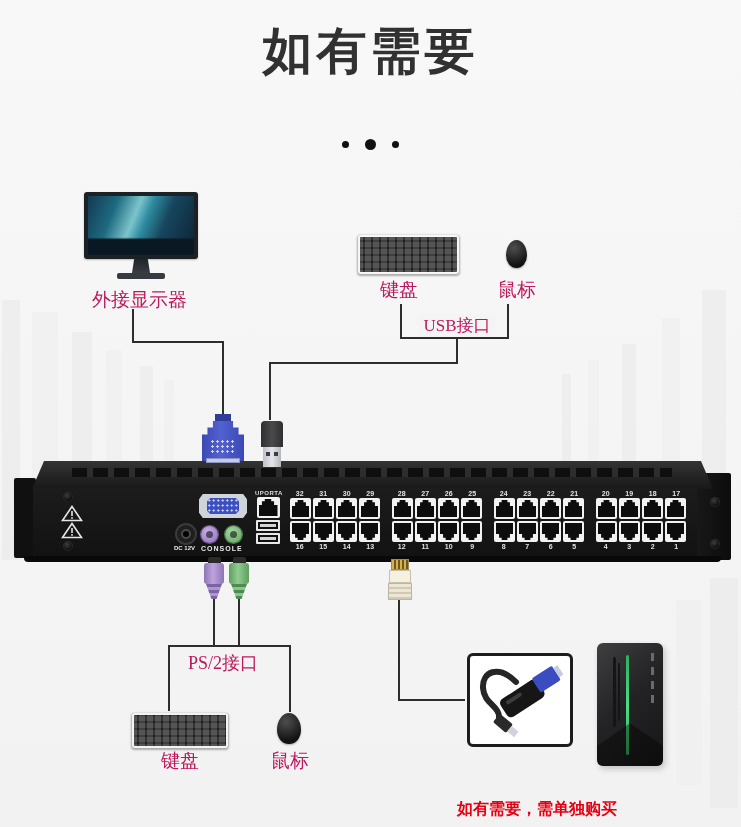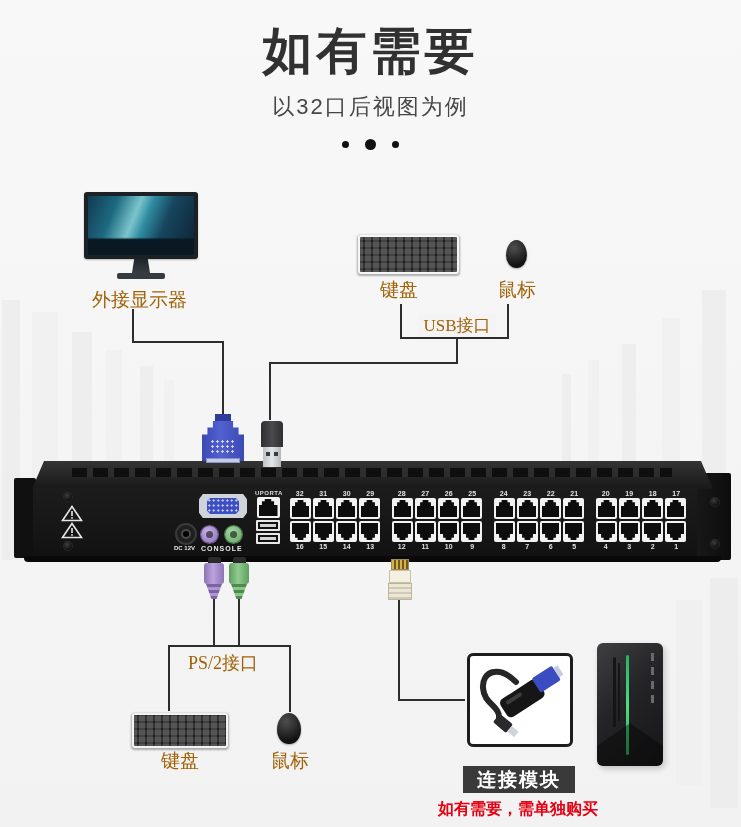--- a/index.html
+++ b/index.html
@@ -19,21 +19,21 @@
     font-size:50px;font-weight:bold;color:#313131;letter-spacing:4px;z-index:2;}
   .subtitle{position:absolute;left:0;right:0;top:92px;text-align:center;
     font-size:22px;color:#474747;letter-spacing:2px;z-index:2;}
   .dots{position:absolute;left:0;right:0;top:135px;text-align:center;z-index:2;}
   .dots i{display:inline-block;background:#111;border-radius:50%;vertical-align:middle;margin:0 8px;}
   .dots i.s{width:7px;height:7px;}
   .dots i.b{width:11px;height:11px;}
   
   #wires{position:absolute;inset:0;z-index:1;pointer-events:none;}
   
-  .lbl{position:absolute;font-size:19px;color:#a16207;z-index:3;white-space:nowrap;}
+  .lbl{position:absolute;font-size:19px;color:#be185d;z-index:3;white-space:nowrap;}
   .lbl.c{transform:translateX(-50%);font-family:Liberation Serif, serif;}
   
   .monitor{position:absolute;left:84px;top:192px;z-index:2;}
   .mon-frame{width:114px;height:67px;background:#1c2126;border-radius:3px;
     box-shadow:0 1px 2px rgba(0,0,0,.25);padding:4px;box-sizing:border-box;}
   .mon-screen{width:100%;height:100%;
     background:
       linear-gradient(0deg,#0a1824 0 26%,rgba(10,24,36,0) 30%),
       linear-gradient(112deg,#123a52 0%,#1d6a80 24%,#7cc4cc 42%,#2e8ba0 52%,#17465e 68%,#0c2233 100%);}
   .mon-neck{width:18px;height:14px;margin:0 auto;background:linear-gradient(#20252a,#363c42);
@@ -125,21 +125,21 @@
   .rj45-pins{width:18px;height:11px;margin:0 auto;border:1px solid #9a8d5a;box-sizing:border-box;
     background:repeating-linear-gradient(90deg,#d8b14a 0 2px,#6e581f 2px 4px);}
   .rj45-body{width:22px;height:13px;margin:0 auto;background:#f4f0e2;border:1px solid #c7c0a8;box-sizing:border-box;}
   .rj45-boot{width:24px;height:17px;background:#ece6d2;border:1px solid #bdb69c;box-sizing:border-box;
     background-image:repeating-linear-gradient(0deg,rgba(0,0,0,.12) 0 2px,rgba(0,0,0,0) 2px 5px);}
   
   .module-box{position:absolute;left:467px;top:653px;width:106px;height:94px;background:#fff;
     border:3px solid #1c1c1c;border-radius:6px;box-sizing:border-box;z-index:3;}
   .badge{position:absolute;left:463px;top:766px;width:112px;height:27px;background:#3a3a3a;
     color:#fff;font-size:19px;font-weight:bold;text-align:center;line-height:27px;letter-spacing:2px;z-index:3;}
-  .note{position:absolute;left:418px;top:799px;width:200px;text-align:center;font-size:16px;font-weight:bold;z-index:3;}
+  .note{position:absolute;left:437px;top:799px;width:200px;text-align:center;font-size:16px;font-weight:bold;z-index:3;}
   
   .tower{position:absolute;left:597px;top:643px;width:66px;height:123px;border-radius:6px;z-index:2;
     background:linear-gradient(135deg,#3f3f41 0%,#242426 45%,#161618 100%);box-shadow:2px 3px 6px rgba(0,0,0,.2);}
   .tower .groove{position:absolute;left:16px;top:14px;width:3px;height:70px;background:#151517;border-radius:2px;}
   .tower .groove.g2{left:21px;top:20px;height:58px;width:2px;}
   .tower .led{position:absolute;left:29px;top:12px;width:3px;height:100px;border-radius:2px;
     background:linear-gradient(#2fae5f,#4ade82 50%,#2fae5f);}
   .tower .prt{position:absolute;right:9px;width:3px;height:8px;background:#6a6a6e;}
   .tower .chev{position:absolute;left:0;bottom:0;width:100%;height:45px;
     background:rgba(0,0,0,.38);clip-path:polygon(0 100%,0 55%,50% 5%,100% 55%,100% 100%);border-radius:0 0 6px 6px;}
@@ -159,21 +159,20 @@
     <div class="pillar" style="left:702px;top:290px;width:24px;height:270px;"></div>
     <div class="pillar lt" style="left:662px;top:318px;width:18px;height:242px;"></div>
     <div class="pillar" style="left:622px;top:344px;width:14px;height:216px;"></div>
     <div class="pillar lt" style="left:588px;top:360px;width:11px;height:200px;"></div>
     <div class="pillar" style="left:562px;top:374px;width:9px;height:186px;"></div>
     <div class="pillar lt" style="left:676px;top:600px;width:26px;height:185px;"></div>
     <div class="pillar" style="left:710px;top:578px;width:28px;height:230px;"></div>
   </div>
 
   <div class="title">如有需要</div>
-  <div class="subtitle">以32口后视图为例</div>
   <div class="dots">
     <i class="s"></i><i class="b"></i><i class="s"></i>
   </div>
 
   <svg id="wires" viewBox="0 0 741 827" width="741" height="827">
     <g fill="none" stroke="#2d2d2d" stroke-width="2">
       <path d="M133 309 V342 H223 V417"></path>
       <path d="M401 304 V338"></path>
       <path d="M508 304 V338"></path>
       <path d="M400 338 H509"></path>
@@ -470,21 +469,20 @@
       <g transform="rotate(-33 52 42)">
         <rect x="30" y="32" width="44" height="21" rx="5" fill="#161616"></rect>
         <rect x="36" y="36" width="18" height="4" rx="2" fill="#3c3c3c"></rect>
       </g>
       <g transform="rotate(-33 79 22)">
         <rect x="64" y="13" width="24" height="17" rx="2" fill="#3b4cc0"></rect>
         <rect x="88" y="16" width="5" height="11" fill="#c6cbe0"></rect>
       </g>
     </svg>
   </div>
-  <div class="badge">连接模块</div>
   <div class="note" style="color:#e60012;">如有需要，需单独购买</div>
 
   <div class="tower">
     <div class="groove"></div>
     <div class="groove g2"></div>
     <div class="led"></div>
     <div class="prt" style="top:10px;"></div>
     <div class="prt" style="top:24px;"></div>
     <div class="prt" style="top:38px;"></div>
     <div class="prt" style="top:52px;"></div>

